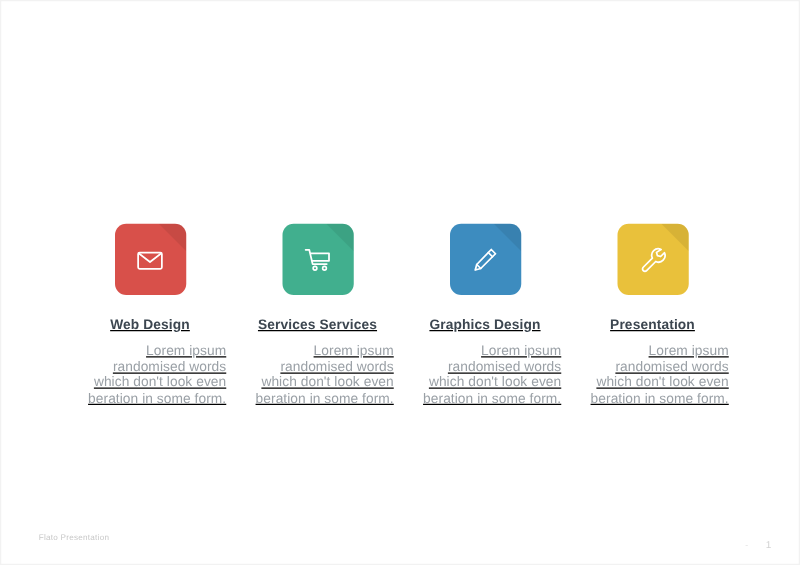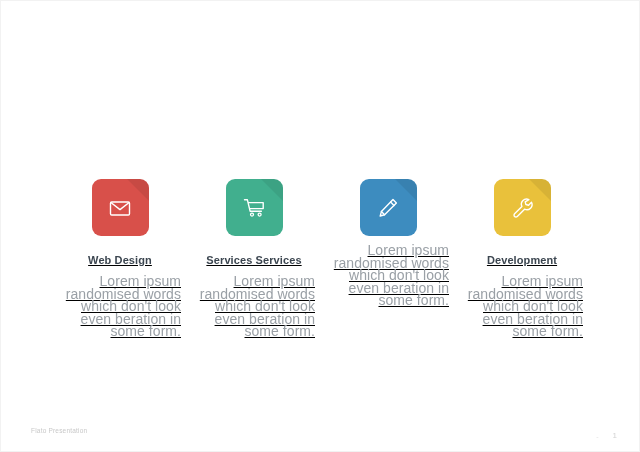--- a/index.html
+++ b/index.html
@@ -74,21 +74,21 @@
     font-size: 11px;
     font-weight: bold;
     color: #3c4650;
     letter-spacing: 0.1px;
     line-height: 14px;
     white-space: nowrap;
   }
   .card-desc {
     margin-top: 8px;
     width: 122px;
-    font-size: 14px;
+    font-size: 11px;
     line-height: 12.6px;
     color: #9aa0a6;
     letter-spacing: 0.05px;
   }
 
   
   .footer-left {
     position: absolute;
     left: 30px;
     bottom: 17px;
@@ -152,33 +152,34 @@
       <div class="tile" style="background:#3d8cbf;">
         <span class="fold"></span>
         <svg width="26" height="26" viewBox="0 0 26 26" aria-hidden="true">
           <g fill="none" stroke="#ffffff" stroke-width="1.4" stroke-linejoin="round" stroke-linecap="round">
             <path d="M18.0 4.6 L21.4 8.0 L9.6 19.8 L5.2 21.0 L6.4 16.6 Z"></path>
             <path d="M15.6 7.0 L19.0 10.4"></path>
             <path d="M6.4 16.6 L9.6 19.8"></path>
           </g>
         </svg>
       </div>
+      <div class="card-title">Graphics Design</div>
       <div class="card-desc">Lorem ipsum randomised words which don't look even beration in some form.</div>
     </div>
 
     <div class="card">
       <div class="tile" style="background:#e9c13b;">
         <span class="fold"></span>
         <svg width="26" height="26" viewBox="0 0 26 26" aria-hidden="true">
           <g fill="none" stroke="#ffffff" stroke-width="1.4" stroke-linejoin="round" stroke-linecap="round">
             <path d="M19.9 4.6 a5.2 5.2 0 0 0 -7.0 6.9 L5.6 18.8 a1.9 1.9 0 0 0 2.7 2.7 l7.3 -7.3 a5.2 5.2 0 0 0 6.9 -7.0 l-3.0 3.0 -2.6 -0.7 -0.7 -2.6 Z"></path>
           </g>
         </svg>
       </div>
-      <div class="card-title">Development</div>
+      <div class="card-title">Presentation</div>
       <div class="card-desc">Lorem ipsum randomised words which don't look even beration in some form.</div>
     </div>
 
   </div>
 
   <div class="footer-left">Flato Presentation</div>
 
   <div class="footer-right">
     <span class="footer-dash">-</span>
     <span class="footer-page">1</span>

